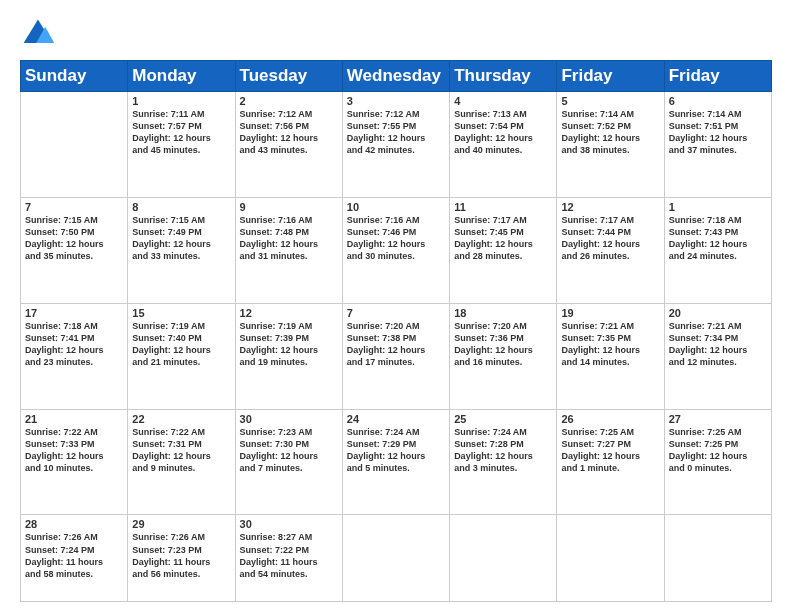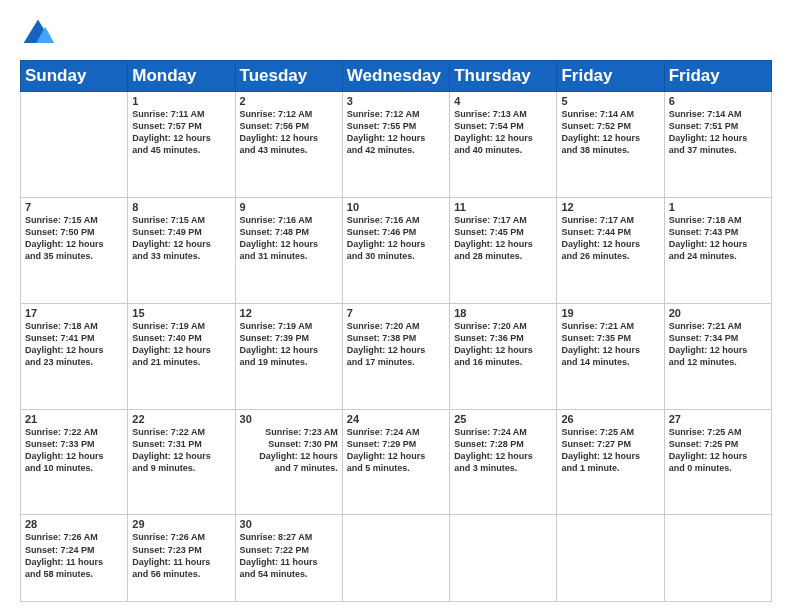--- a/index.html
+++ b/index.html
@@ -294,21 +294,21 @@
           </td>
           <td>
             <span class="day-num">22</span>
             <div class="day-info" style="white-space: pre-line;">Sunrise: 7:22 AM
 Sunset: 7:31 PM
 Daylight: 12 hours
 and 9 minutes.</div>
           </td>
           <td>
             <span class="day-num">30</span>
-            <div class="day-info" style="white-space: pre-line; text-align: right;">Sunrise: 7:23 AM
+            <div class="day-info" style="white-space: pre-line;">Sunrise: 7:23 AM
 Sunset: 7:30 PM
 Daylight: 12 hours
 and 7 minutes.</div>
           </td>
           <td>
             <span class="day-num">24</span>
             <div class="day-info" style="white-space: pre-line;">Sunrise: 7:24 AM
 Sunset: 7:29 PM
 Daylight: 12 hours
 and 5 minutes.</div>

